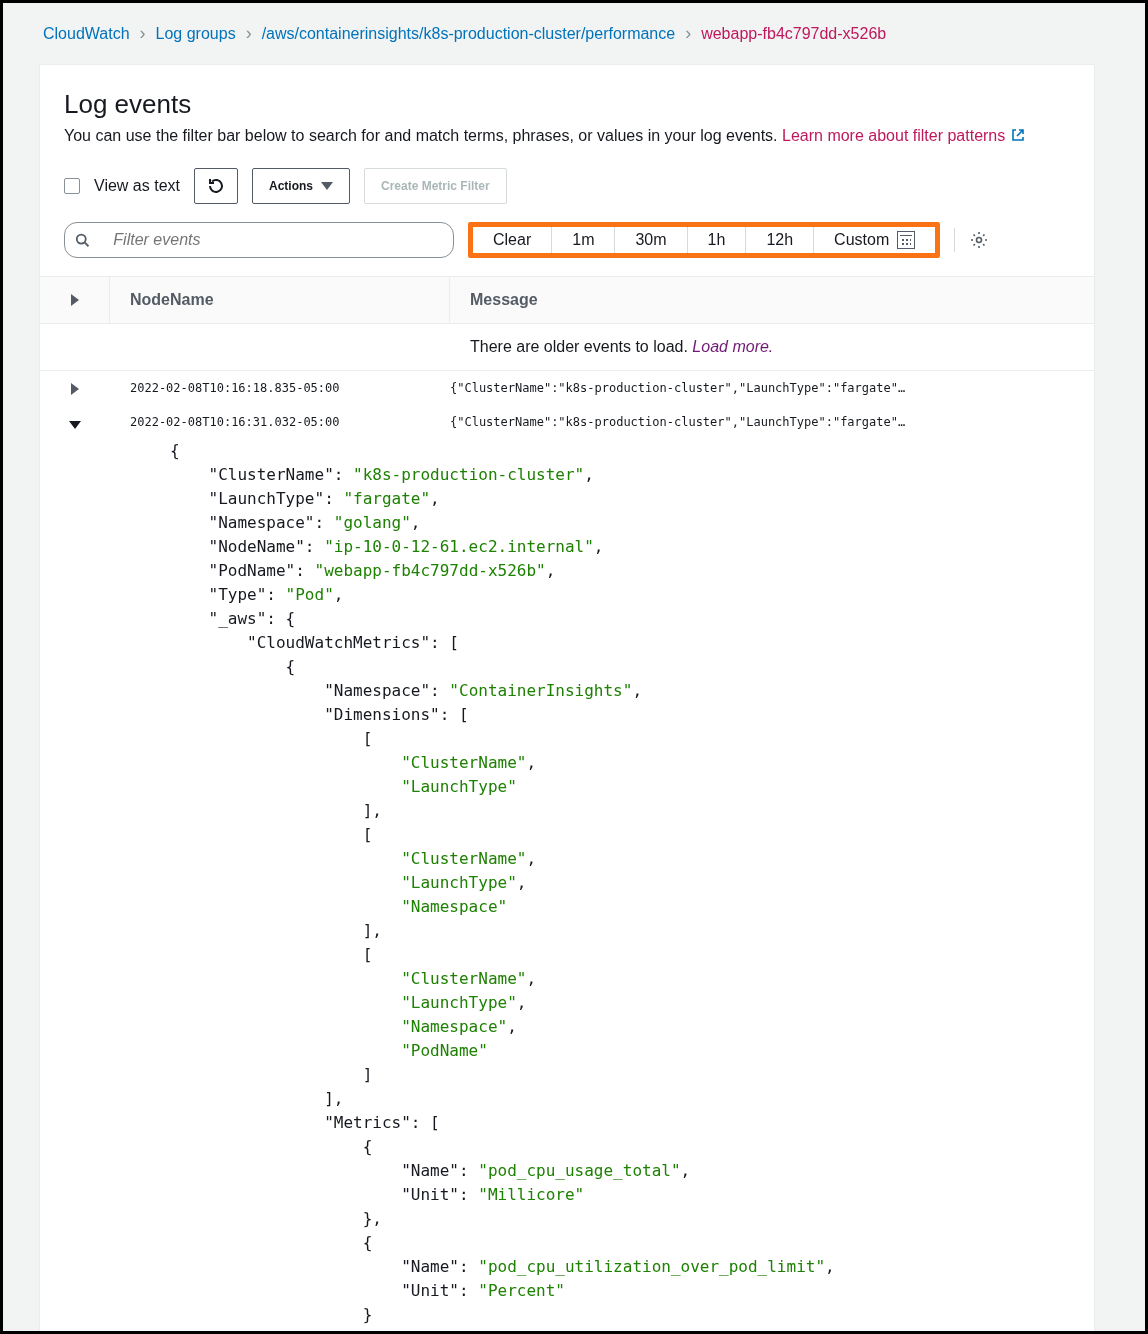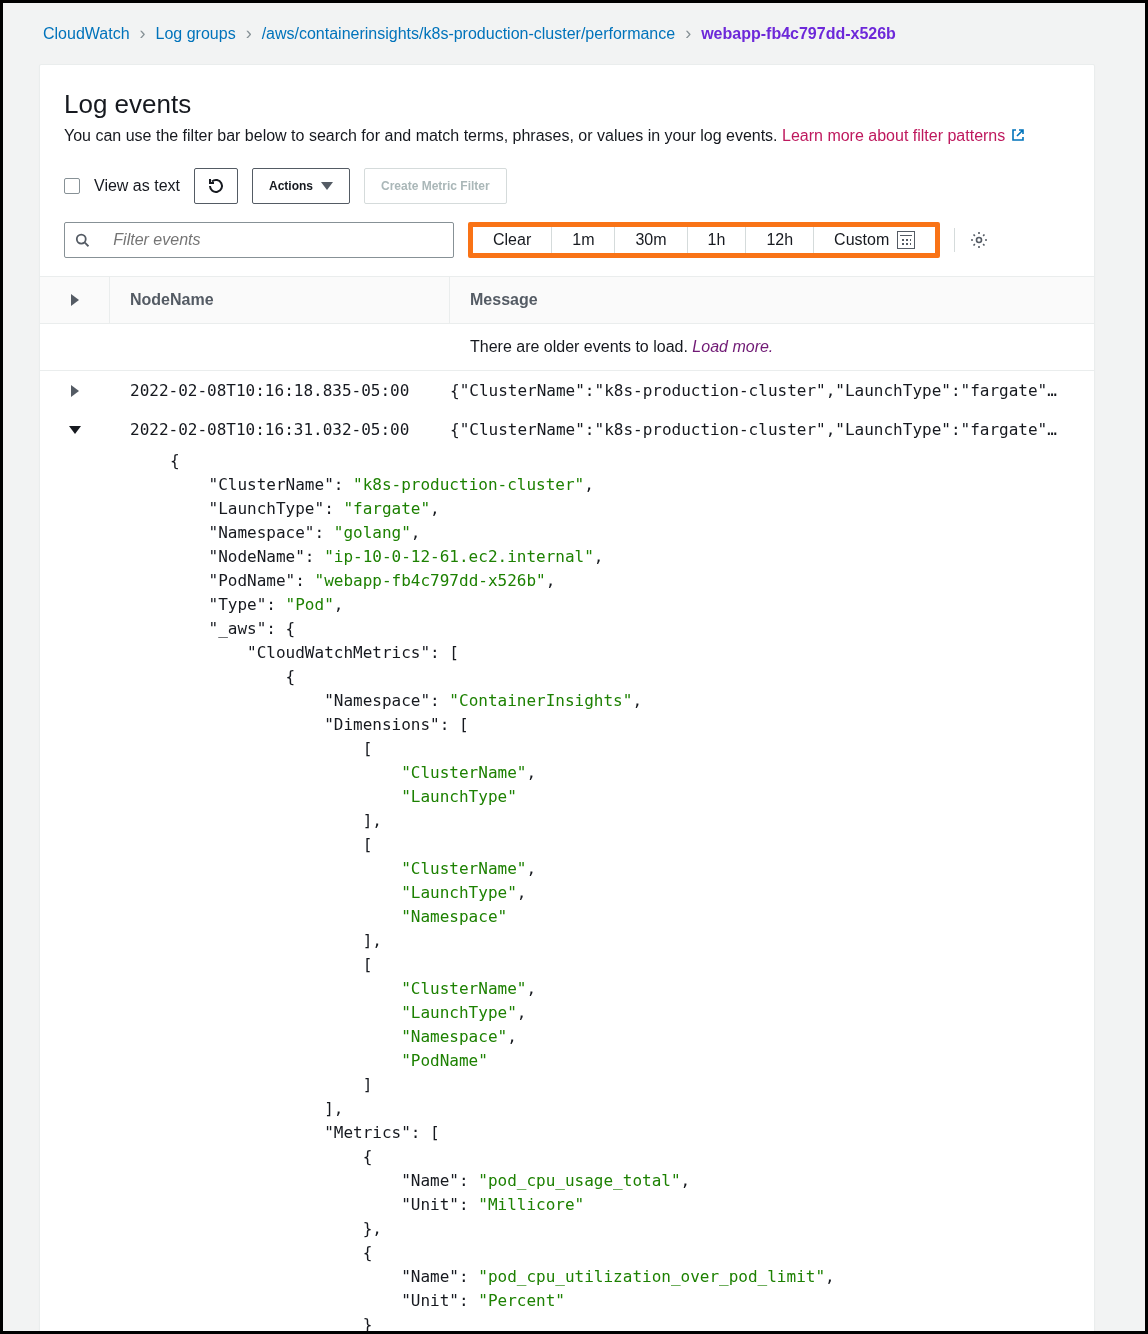--- a/index.html
+++ b/index.html
@@ -1,51 +1,51 @@
 <!DOCTYPE html>
 <html><head>
 <meta charset="utf-8">
 <style>
   * { box-sizing: border-box; margin: 0; padding: 0; }
   body { font-family: "Amazon Ember", "Helvetica Neue", Arial, sans-serif; background: #f2f3f3; color: #16191f; font-size: 14px; }
   .frame { width: 1148px; height: 1334px; border: 3px solid #000; background: #f2f3f3; padding: 20px 14px 0 0; overflow: hidden; }
   .breadcrumbs { padding: 0 40px 20px 40px; font-size: 16px; display: flex; align-items: center; gap: 10px; flex-wrap: wrap; }
   .breadcrumbs a { color: #0073bb; text-decoration: none; }
   .breadcrumbs .sep { color: #879196; font-size: 18px; }
-  .breadcrumbs .current { color: #6d28d9; font-weight: bold; }
+  .breadcrumbs .current { color: #be185d; }
   .panel { background: #fff; margin: 0 36px; border: 1px solid #eaeded; border-radius: 2px; box-shadow: 0 1px 1px rgba(0,0,0,.05); padding: 24px 0 0 0; }
   .panel-header { padding: 0 24px 14px 24px; }
   .panel-header h2 { font-size: 26px; font-weight: 400; margin-bottom: 4px; }
   .panel-header p { font-size: 16px; color: #16191f; line-height: 1.5; }
   .panel-header a { color: #be185d; text-decoration: none; }
   .ext-icon { display: inline-block; vertical-align: -2px; }
   .toolbar { display: flex; align-items: center; gap: 14px; padding: 6px 24px 18px 24px; }
   .checkbox { width: 16px; height: 16px; border: 1px solid #879196; border-radius: 2px; display: inline-block; background:#fff; }
   .view-text { font-size: 16px; }
   .btn { border: 1px solid #545b64; background: #fff; border-radius: 2px; height: 36px; display: inline-flex; align-items: center; padding: 0 16px; font-size: 12px; font-weight: 700; color: #16191f; cursor: pointer; gap: 8px; }
   .btn.icon-only { padding: 0 12px; }
   .btn.disabled { color: #aab7b8; border-color: #d5dbdb; cursor: default; }
   .caret-down { width: 0; height: 0; border-left: 6px solid transparent; border-right: 6px solid transparent; border-top: 8px solid #545b64; }
   .filter-row { display: flex; align-items: center; gap: 14px; padding: 0 24px 18px 24px; }
-  .search-box { display: flex; align-items: center; border: 1px solid #879196; border-radius: 2px; height: 36px; flex: 0 0 390px; padding: 0 10px; gap: 24px; }
+  .search-box { display: flex; align-items: center; border: 1px solid #879196; border-radius: 13px; height: 36px; flex: 0 0 390px; padding: 0 10px; gap: 24px; }
   .search-box input { border: none; outline: none; font-size: 16px; width: 100%; font-style: italic; color: #879196; }
   .range-group { display: flex; border: 5px solid #f97316; border-radius: 2px; height: 36px; overflow: hidden; }
   .range-btn { padding: 0 20px; display: flex; align-items: center; border-right: 1px solid #d5dbdb; font-size: 16px; cursor: pointer; gap:8px; }
   .range-btn:last-child { border-right: none; }
   .divider-v { width: 1px; height: 24px; background: #d5dbdb; }
   .gear-icon { cursor: pointer; }
   .table-head { display: flex; border-top: 1px solid #eaeded; border-bottom: 1px solid #eaeded; background: #fafafa; font-weight: 700; font-size: 16px; color: #545b64; }
   .col-expand { width: 70px; display: flex; align-items: center; justify-content: center; padding: 14px 0; border-right: 1px solid #eaeded; }
   .col-ts { width: 340px; padding: 14px 20px; border-right: 1px solid #eaeded; }
   .col-msg { flex: 1; padding: 14px 20px; }
   .older-row { display: flex; border-bottom: 1px solid #eaeded; font-size: 16px; }
   .older-row .col-expand, .older-row .col-ts { border-right: none; }
   .older-row .col-msg { color: #16191f; }
   .older-row a { color: #701a75; font-style: italic; text-decoration: none; }
-  .log-row { display: flex; font-size: 16px; font-family: Monaco, Menlo, Consolas, monospace; padding: 6px 0; }
+  .log-row { display: flex; font-size: 12px; font-family: Monaco, Menlo, Consolas, monospace; padding: 6px 0; align-items: flex-end; }
   .log-row .col-expand { border: none; padding: 4px 0; }
   .log-row .col-ts { border: none; padding: 4px 20px; }
   .log-row .col-msg { padding: 4px 20px 4px 0; white-space: nowrap; overflow: hidden; text-overflow: ellipsis; }
   .caret-right { width: 0; height: 0; border-top: 6px solid transparent; border-bottom: 6px solid transparent; border-left: 8px solid #545b64; }
   .caret-open { width: 0; height: 0; border-left: 6px solid transparent; border-right: 6px solid transparent; border-top: 8px solid #16191f; }
   .json-block { font-family: Monaco, Menlo, Consolas, monospace; font-size: 16px; padding: 0 24px 24px 130px; line-height: 1.5; white-space: pre; }
   .jk { color: #16191f; }
   .jstr { color: #1d8102; }
   svg { display: block; }
   .cal-icon { border:1px solid #545b64; width:18px; height:18px; position:relative; }

